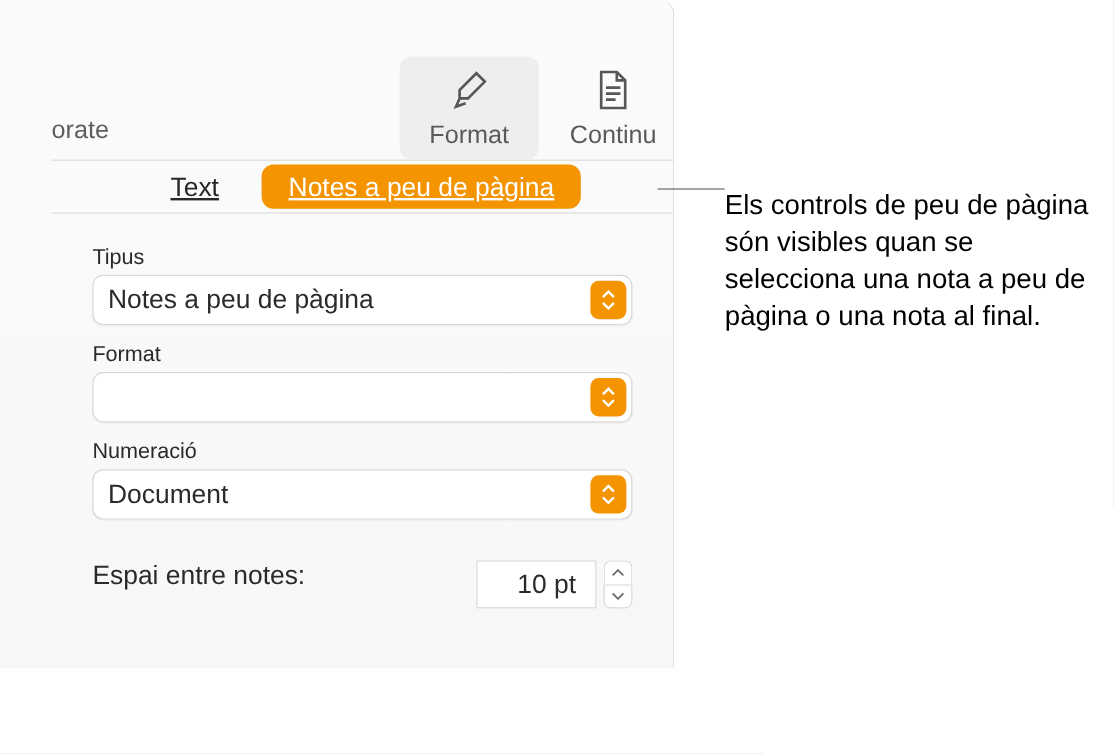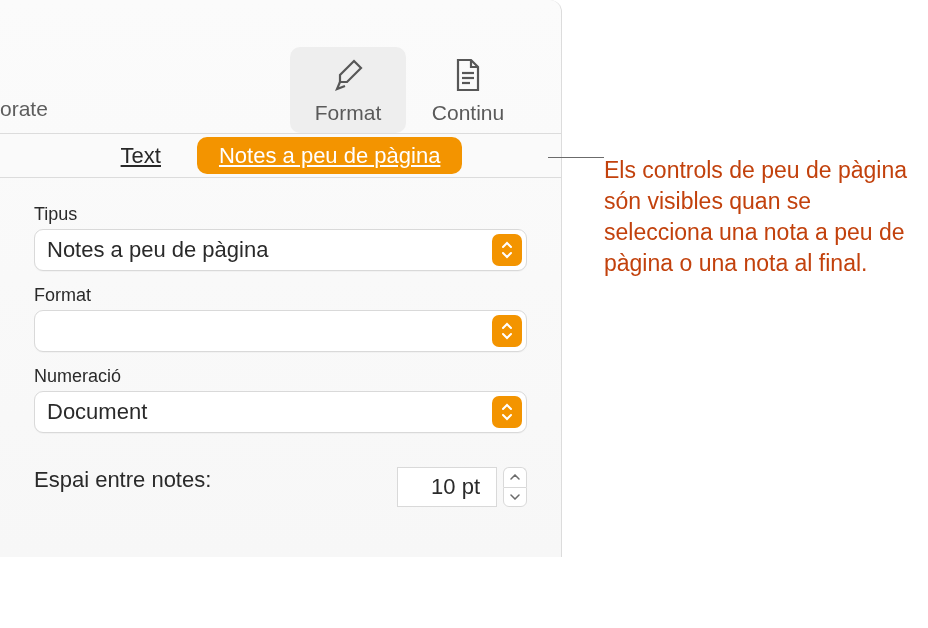--- a/index.html
+++ b/index.html
@@ -13,20 +13,21 @@
     .panel {
       width: 562px;
       height: 557px;
       position: absolute;
       left: 0;
       top: 0;
       background: linear-gradient(#fbfbfb, #f7f7f7);
       border-right: 1px solid #dcdcdc;
       border-top-right-radius: 12px;
       overflow: hidden;
+      padding-left: 43px;
     }
     .toolbar {
       height: 133px;
       display: flex;
       align-items: flex-end;
       justify-content: flex-start;
       gap: 10px;
       padding: 0 10px 10px 10px;
       position: relative;
     }
@@ -179,21 +180,21 @@
     }
     .stepper-btn:first-child { border-top-left-radius: 6px; border-top-right-radius: 6px; border-bottom: none; }
     .stepper-btn:last-child  { border-bottom-left-radius: 6px; border-bottom-right-radius: 6px; }
     .callout {
       position: absolute;
       left: 604px;
       top: 155px;
       width: 310px;
       font-size: 23px;
       line-height: 1.35;
-      color: #c2410c;
+      color: #000000;
     }
     .callout-line {
       position: absolute;
       left: 548px;
       top: 157px;
       width: 56px;
       height: 1px;
       background: #6b6b6b;
     }
   </style>

